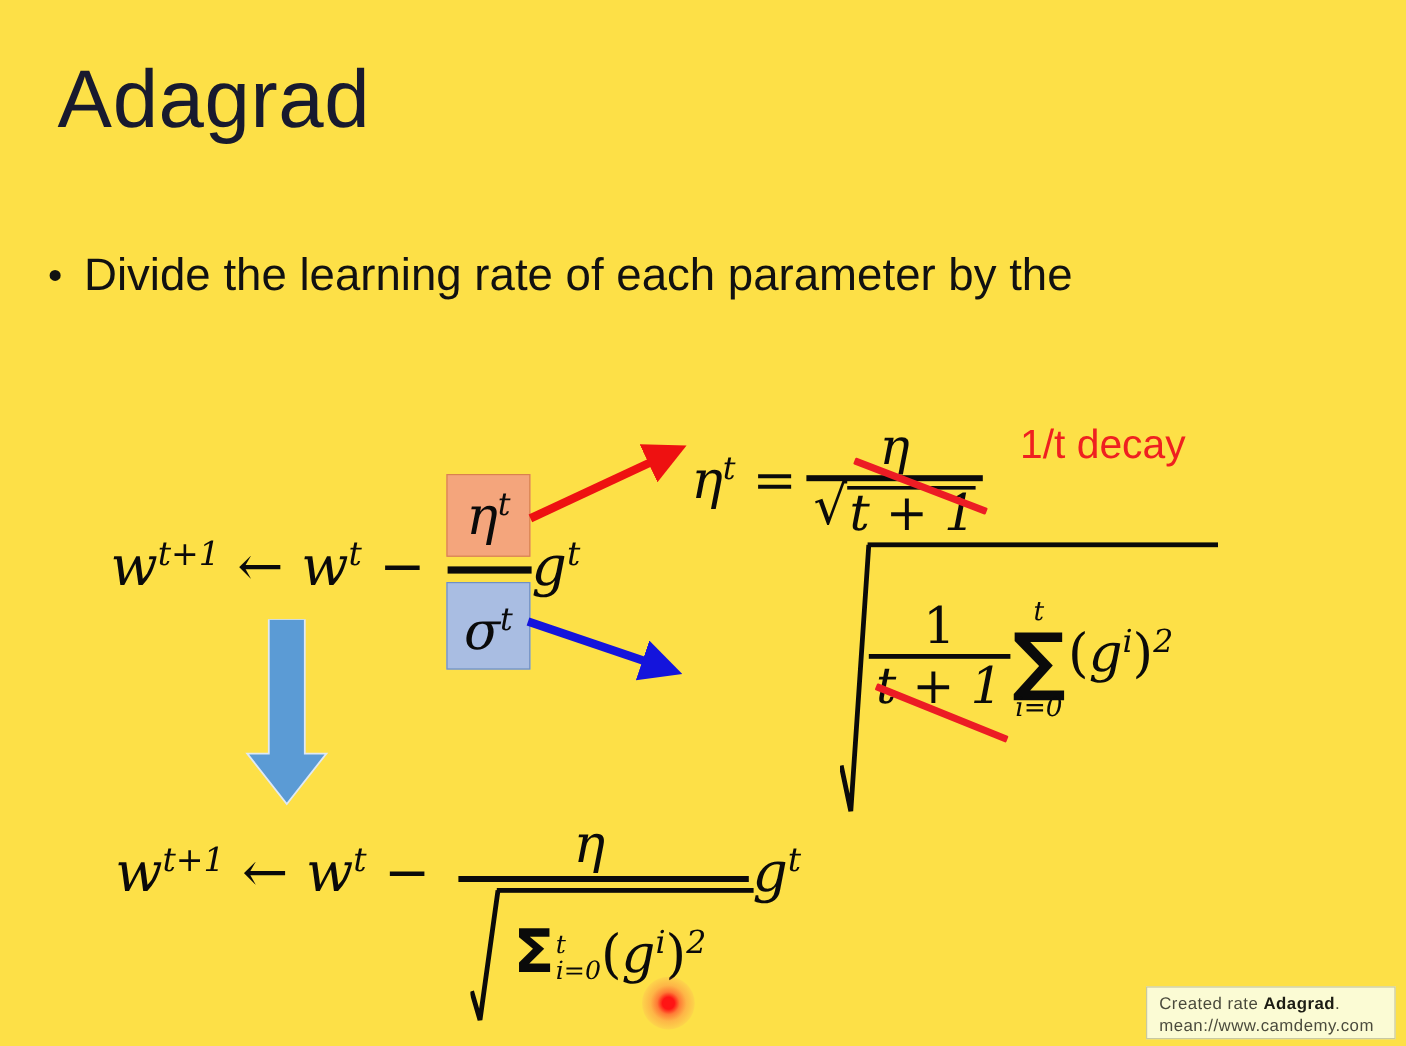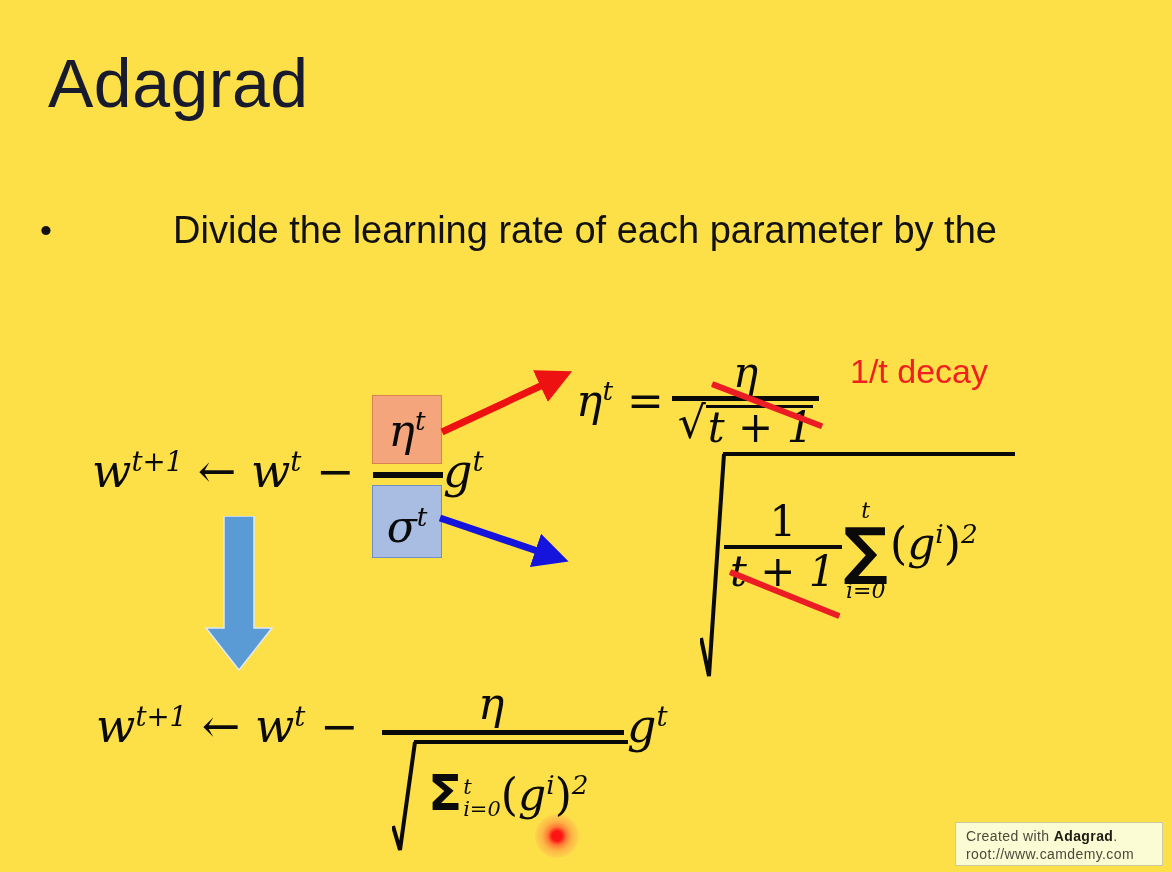--- a/index.html
+++ b/index.html
@@ -44,21 +44,21 @@
     align-items: flex-start;
   }
   .bullet-dot {
     font-size: 34px;
     line-height: 54px;
     color: #111111;
     width: 30px;
     flex: 0 0 30px;
     text-align: left;
   }
-  .bullet-text-wrap { flex: 1 1 auto; text-align: center; }
+  .bullet-text-wrap { flex: 1 1 auto; }
   .bullet-line-1 {
     font-size: 38px;
     font-weight: 400;
     color: #111111;
     line-height: 54px;
     white-space: nowrap;
   }
   .bullet-line-2 {
     font-size: 38px;
     font-weight: bold;
@@ -470,17 +470,17 @@
     </svg>
   </div>
 
   <div id="bottom-den-expr" class="math"><span class="sum-compact"><span class="sig2">Σ</span><span class="lims"><span>t</span><span>i=0</span></span></span><span><span class="up">(</span><span>g</span><sup class="s">i</sup><span class="up">)</span><sup class="s num-up">2</sup></span></div>
 
   <div id="bottom-eq-g" class="math"><span>g</span><sup class="s">t</sup></div>
 
   <div id="laser-dot"></div>
 
   <div id="watermark">
-    <div><span>Created with </span><b>Adagrad</b><span>.</span></div>
-    <div>root://www.camdemy.com</div>
+    <div><span>Created rate </span><b>Adagrad</b><span>.</span></div>
+    <div>mean://www.camdemy.com</div>
   </div>
 
 </div>
 
 </body></html>

